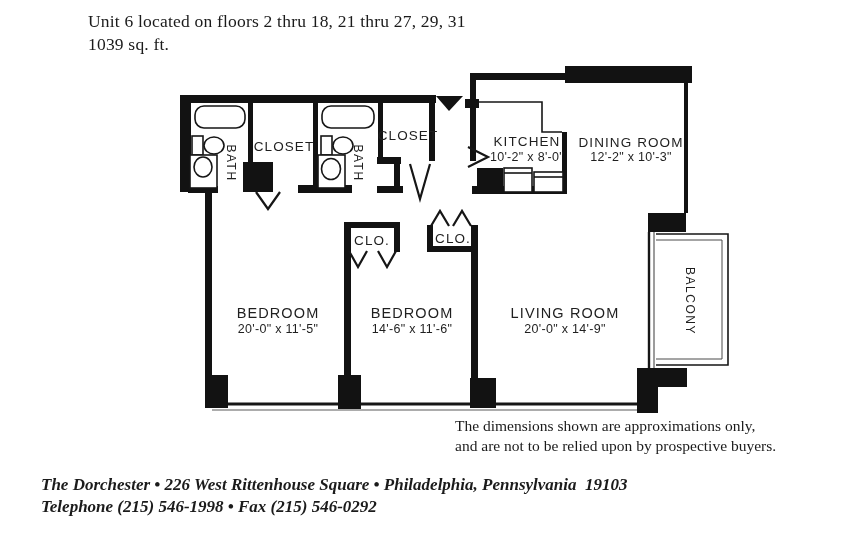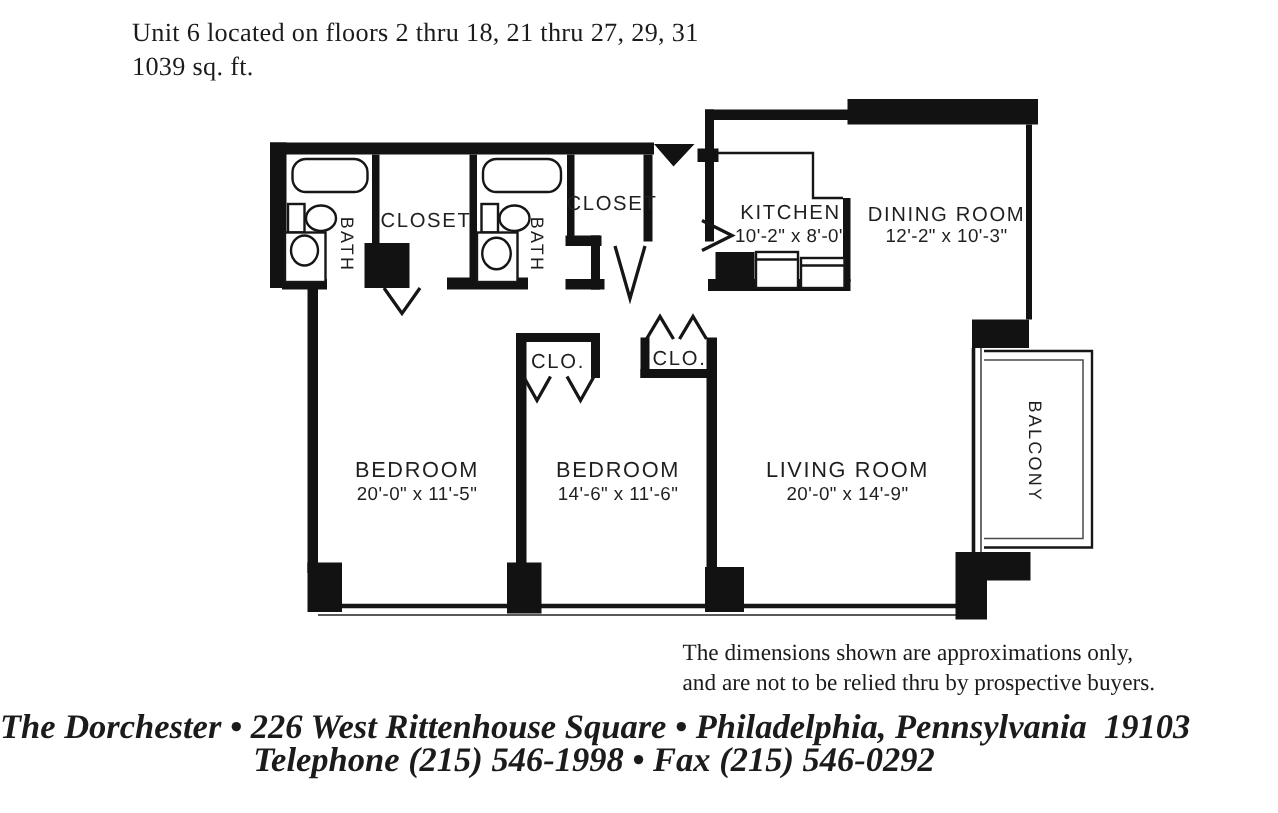--- a/index.html
+++ b/index.html
@@ -10,23 +10,23 @@
   .hdr{position:absolute;left:88px;top:10px;font-size:17.5px;line-height:23px;letter-spacing:.2px;}
   .plan-svg{position:absolute;left:0;top:0;}
   .room-label{font-family:"Liberation Sans",sans-serif;font-size:13.5px;letter-spacing:1.1px;fill:#1f1f1f;}
   .room-label.big{font-size:14.5px;}
   .room-dims{font-family:"Liberation Sans",sans-serif;font-size:12.5px;letter-spacing:.3px;fill:#1f1f1f;}
   .vert-label{font-family:"Liberation Sans",sans-serif;font-size:12px;letter-spacing:1.5px;fill:#1f1f1f;}
   .wall{fill:#121212;}
   .fixture{fill:#ffffff;stroke:#161616;stroke-width:1.6;}
   .thinline{fill:none;stroke:#161616;stroke-width:1.6;}
   .swing{fill:none;stroke:#161616;stroke-width:2.2;stroke-linejoin:miter;}
-  .disclaimer{position:absolute;left:455px;top:426px;font-size:15.5px;line-height:20px;}
-  .footer{position:absolute;left:0;top:474px;width:792px;text-align:center;
-          font-style:italic;font-weight:bold;font-size:23px;line-height:22px;}
+  .disclaimer{position:absolute;left:455px;top:416px;font-size:15.5px;line-height:20px;}
+  .footer{position:absolute;left:0;top:474px;width:792px;
+          font-style:italic;font-weight:bold;font-size:17px;line-height:22px;padding-left:41px;}
   .footer div{white-space:pre;}
 </style>
 </head>
 <body>
 
 <div class="page">
 
   <div class="hdr">
     <div>Unit 6 located on floors 2 thru 18, 21 thru 27, 29, 31</div>
     <div>1039 sq. ft.</div>
@@ -163,21 +163,21 @@
       <text class="room-label big" x="565" y="318" text-anchor="middle">LIVING ROOM</text>
       <text class="room-dims" x="565" y="333" text-anchor="middle">20'-0" x 14'-9"</text>
     </g>
     <g>
       <text class="vert-label" x="690" y="305" text-anchor="middle" transform="rotate(90 690 301)">BALCONY</text>
     </g>
   </svg>
 
   <div class="disclaimer">
     <div>The dimensions shown are approximations only,</div>
-    <div>and are not to be relied thru by prospective buyers.</div>
+    <div>and are not to be relied upon by prospective buyers.</div>
   </div>
 
   <div class="footer">
     <div>The Dorchester • 226 West Rittenhouse Square • Philadelphia, Pennsylvania  19103</div>
     <div>Telephone (215) 546-1998 • Fax (215) 546-0292</div>
   </div>
 
 </div>
 
 </body></html>

